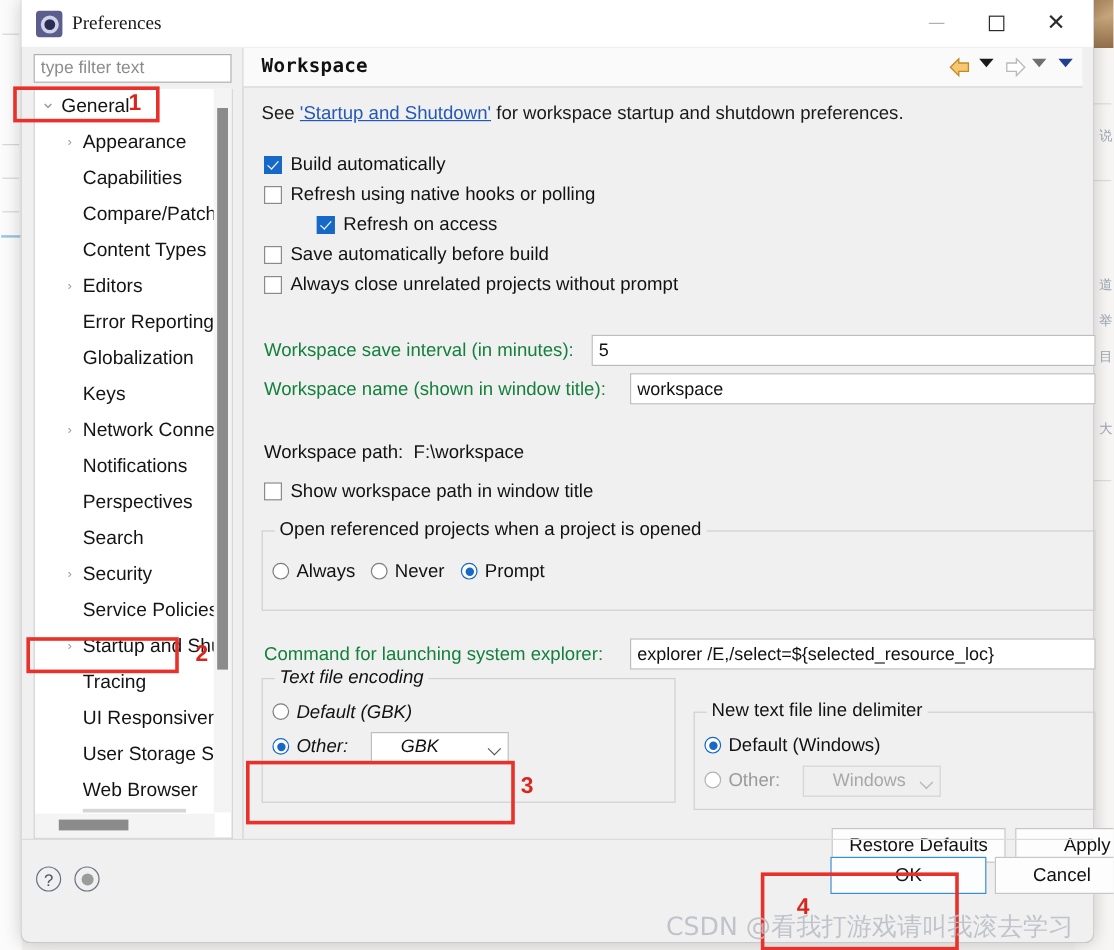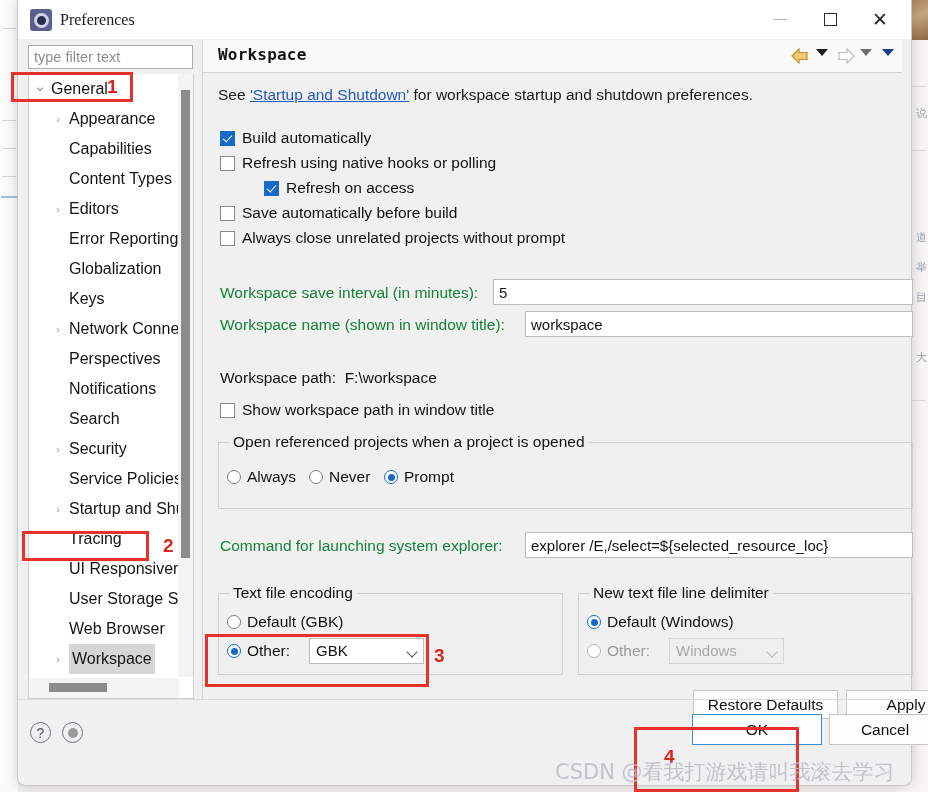--- a/index.html
+++ b/index.html
@@ -170,21 +170,21 @@
   .rbox.on { border:1px solid #1669c6; background:#fff; }
   .rbox.on::after {
     content:""; position:absolute; left:2.5px; top:2.5px; width:7px; height:7px;
     border-radius:50%; background:#1669c6;
   }
   .rb.dim { color:#9a9a9a; }
   .rb.dim .rbox { border-color:#b4b4b4; }
 
   .combo {
     position:absolute; height:26px; border:1px solid #bdbdbd; background:#fff;
-    font-size:15px; color:#111; line-height:24px; padding:0 6px;
+    font-size:15px; color:#111; line-height:24px; padding:0 24px;
   }
   .combo.dis { background:#efefef; color:#a8a8a8; border-color:#d5d5d5; }
   .combo .chev {
     position:absolute; right:7px; top:9px; width:8px; height:8px;
     border-right:1.6px solid #555; border-bottom:1.6px solid #555;
     transform:rotate(45deg);
   }
   .combo.dis .chev { border-color:#b5b5b5; }
 
   
@@ -266,44 +266,47 @@
           <span class="tlabel" style="left: 22px;">General</span>
         </div>
         <div class="titem">
           <span class="twist" style="left: 22px;">›</span>
           <span class="tlabel" style="left: 40px;">Appearance</span>
         </div>
         <div class="titem">
           <span class="tlabel" style="left: 40px;">Capabilities</span>
         </div>
         <div class="titem">
+          <span class="tlabel" style="left: 40px;">Compare/Patch</span>
+        </div>
+        <div class="titem">
           <span class="tlabel" style="left: 40px;">Content Types</span>
         </div>
         <div class="titem">
           <span class="twist" style="left: 22px;">›</span>
           <span class="tlabel" style="left: 40px;">Editors</span>
         </div>
         <div class="titem">
           <span class="tlabel" style="left: 40px;">Error Reporting</span>
         </div>
         <div class="titem">
           <span class="tlabel" style="left: 40px;">Globalization</span>
         </div>
         <div class="titem">
           <span class="tlabel" style="left: 40px;">Keys</span>
         </div>
         <div class="titem">
           <span class="twist" style="left: 22px;">›</span>
           <span class="tlabel" style="left: 40px;">Network Connections</span>
         </div>
         <div class="titem">
+          <span class="tlabel" style="left: 40px;">Notifications</span>
+        </div>
+        <div class="titem">
           <span class="tlabel" style="left: 40px;">Perspectives</span>
-        </div>
-        <div class="titem">
-          <span class="tlabel" style="left: 40px;">Notifications</span>
         </div>
         <div class="titem">
           <span class="tlabel" style="left: 40px;">Search</span>
         </div>
         <div class="titem">
           <span class="twist" style="left: 22px;">›</span>
           <span class="tlabel" style="left: 40px;">Security</span>
         </div>
         <div class="titem">
           <span class="tlabel" style="left: 40px;">Service Policies</span>
@@ -394,21 +397,21 @@
           <span class="rbox"></span><span>Never</span>
         </div>
         <div class="rb" style="left:165px; top:25px">
           <span class="rbox on"></span><span>Prompt</span>
         </div>
       </div>
 
       <div class="frow" style="top:464px">Command for launching system explorer:</div>
       <input class="ftext" style="left: 322px; top: 459px; width: 388px;" value="explorer /E,/select=${selected_resource_loc}">
 
-      <div class="group" style="left:15px; top:520px; width:345px; height:82px;">
+      <div class="group" style="left:15px; top:492px; width:345px; height:104px;font-style:italic;">
         <div class="glegend">Text file encoding</div>
         <div class="rb" style="left:8px; top:19px">
           <span class="rbox"></span><span>Default (GBK)</span>
         </div>
         <div class="rb" style="left:8px; top:48px">
           <span class="rbox on"></span><span>Other:</span>
         </div>
         <div class="combo" style="left:90px; top:44px; width:115px;">
           <span>GBK</span>
           <span class="chev"></span>

